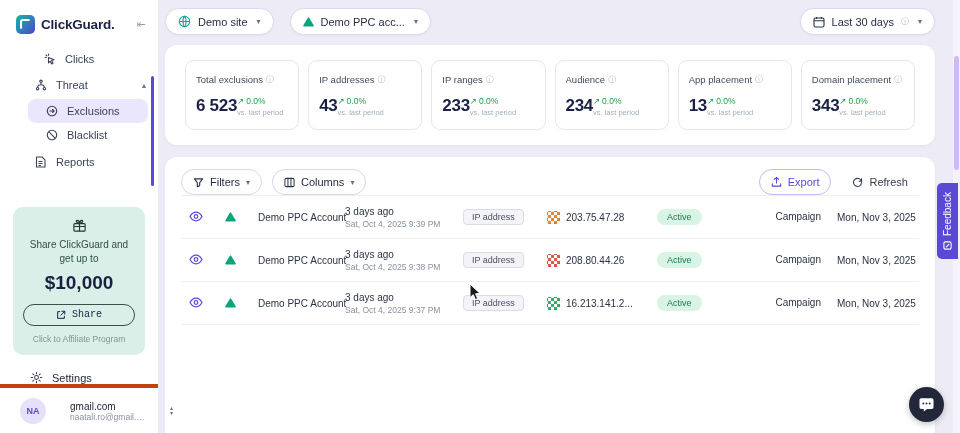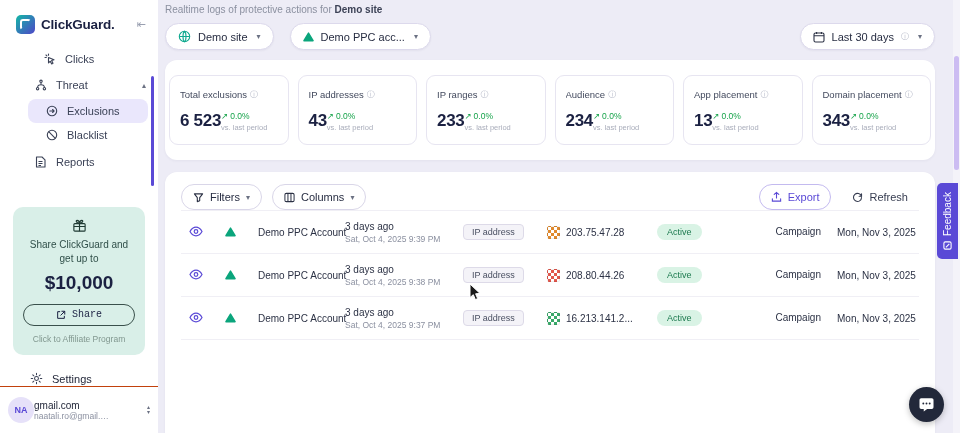--- a/index.html
+++ b/index.html
@@ -21,36 +21,36 @@
   .nav-sub{margin:1px 10px 2px 28px}
   .nav-sub .nav-item{padding:0 8px 0 17px;height:24px;border-radius:8px}
   .nav-item.active{background:#eae7fc}
   .nicon{width:13px;display:inline-flex;justify-content:center;flex:0 0 auto}
   .promo{margin:32px 13px 0;padding:11px 10px 10px;background:#d9efe8;border-radius:10px;text-align:center;color:#31504a;font-size:10px;line-height:1.35}
   .promo .gift{display:flex;justify-content:center;margin-bottom:5px}
   .promo-amount{font-size:19px;font-weight:bold;color:#1b2142;margin:5px 0 8px}
   .share-btn{display:flex;align-items:center;justify-content:center;gap:6px;width:100%;height:22px;border:1px solid #39504b;border-radius:12px;background:transparent;font-size:10px;color:#1b2142;cursor:pointer;font-family:Liberation Mono, monospace}
   .affiliate{margin-top:8px;color:#81978f;font-size:8.5px}
   .settings-row{display:flex;align-items:center;gap:9px;padding:0 12px 0 30px;height:26px;margin-top:16px;font-size:11px;cursor:pointer}
-  .user{margin-top:auto;display:flex;align-items:center;gap:0;padding:10px 8px;border-top:1px solid #c2410c;cursor:pointer}
+  .user{margin-top:auto;display:flex;align-items:center;gap:24px;padding:10px 20px;border-top:4px solid #c2410c;cursor:pointer}
   .avatar{width:26px;height:26px;border-radius:50%;background:#e6e1f9;color:#5a49d6;font-size:9px;font-weight:bold;display:flex;align-items:center;justify-content:center;flex:0 0 auto}
   .user-name{font-size:10px;color:#23283a}
   .user-email{font-size:8.5px;color:#8b90a0;max-width:76px;overflow:hidden;text-overflow:ellipsis;white-space:nowrap}
   .user-chev{margin-left:auto;display:flex;flex-direction:column;align-items:center;font-size:6px;color:#6b7183;line-height:5px}
   .side-scroll{position:absolute;left:151px;top:76px;width:3px;height:110px;background:#5a49d6;border-radius:2px;z-index:6}
   
   .main{position:absolute;left:158px;top:0;right:0;bottom:0;padding:0 25px 0 7px;display:flex;flex-direction:column}
   .topnote{font-size:10px;color:#8b90a0;padding-top:4px}
   .topnote b{color:#3c4256}
   .pill-row{display:flex;align-items:center;margin-top:8px;gap:16px}
   .pill{display:inline-flex;align-items:center;gap:7px;height:27px;padding:0 12px;background:#fff;border:1px solid #dcd9ec;border-radius:15px;font-size:11px;color:#272d42;box-shadow:0 1px 2px rgba(40,40,80,.05);cursor:pointer;font-family:inherit}
   .pill .chev{margin-left:2px}
   .pill.right{margin-left:auto}
   .info{color:#b6bac8;font-size:8px;font-style:normal}
-  .stats{margin-top:10px;background:#fff;border-radius:12px;padding:15px 4px;display:flex;gap:9px;box-shadow:0 1px 3px rgba(40,40,80,.05)}
+  .stats{margin-top:10px;background:#fff;border-radius:12px;padding:15px 20px;display:flex;gap:9px;box-shadow:0 1px 3px rgba(40,40,80,.05)}
   .stat{flex:1;border:1px solid #e7e5f1;border-radius:9px;padding:13px 10px 12px;min-width:0}
   .stat-label{display:flex;align-items:center;gap:3px;font-size:9.5px;color:#434a5e;white-space:nowrap;overflow:hidden}
   .stat-body{display:flex;align-items:flex-start;gap:0;margin-top:11px}
   .stat-value{font-size:17px;font-weight:bold;color:#1b2142;letter-spacing:-.3px}
   .trend-up{color:#16a34a;display:flex;align-items:center;gap:2px;font-size:8.5px}
   .trend-sub{color:#a9adbb;font-size:7.5px;margin-top:2px}
   .panel{margin-top:12px;background:#fff;border-radius:12px 12px 0 0;padding:12px 16px 0;flex:1;min-height:0;overflow:hidden;box-shadow:0 1px 3px rgba(40,40,80,.05)}
   .toolbar{display:flex;align-items:center;gap:10px}
   .tbtn{display:inline-flex;align-items:center;gap:6px;height:26px;padding:0 11px;border:1px solid #d9d6e8;border-radius:14px;background:#fff;font-size:11px;color:#272d42;cursor:pointer;font-family:inherit}
   .tbtn.export{margin-left:auto;border-color:#c3baef;color:#5a49d6}
@@ -186,24 +186,20 @@
     </span>
     <span class="user-chev">
       <span>▴</span>
       <span>▾</span>
     </span>
   </div>
 </aside>
 <div class="side-scroll"></div>
 
 <main class="main">
-  <div class="topnote">
-    <span>Realtime logs of protective actions for</span>
-    <b>Demo site</b>
-  </div>
 
   <div class="pill-row">
     <button class="pill">
       <span>
         <svg width="13" height="13" viewBox="0 0 13 13" fill="none" stroke="#0fa98f" stroke-width="1.1">
             <circle cx="6.5" cy="6.5" r="5.2"></circle>
             <path d="M1.3 6.5h10.4M6.5 1.3c2 1.4 2 9 0 10.4-2-1.4-2-9 0-10.4Z"></path>
           </svg>
       </span>
       <span>Demo site</span>

